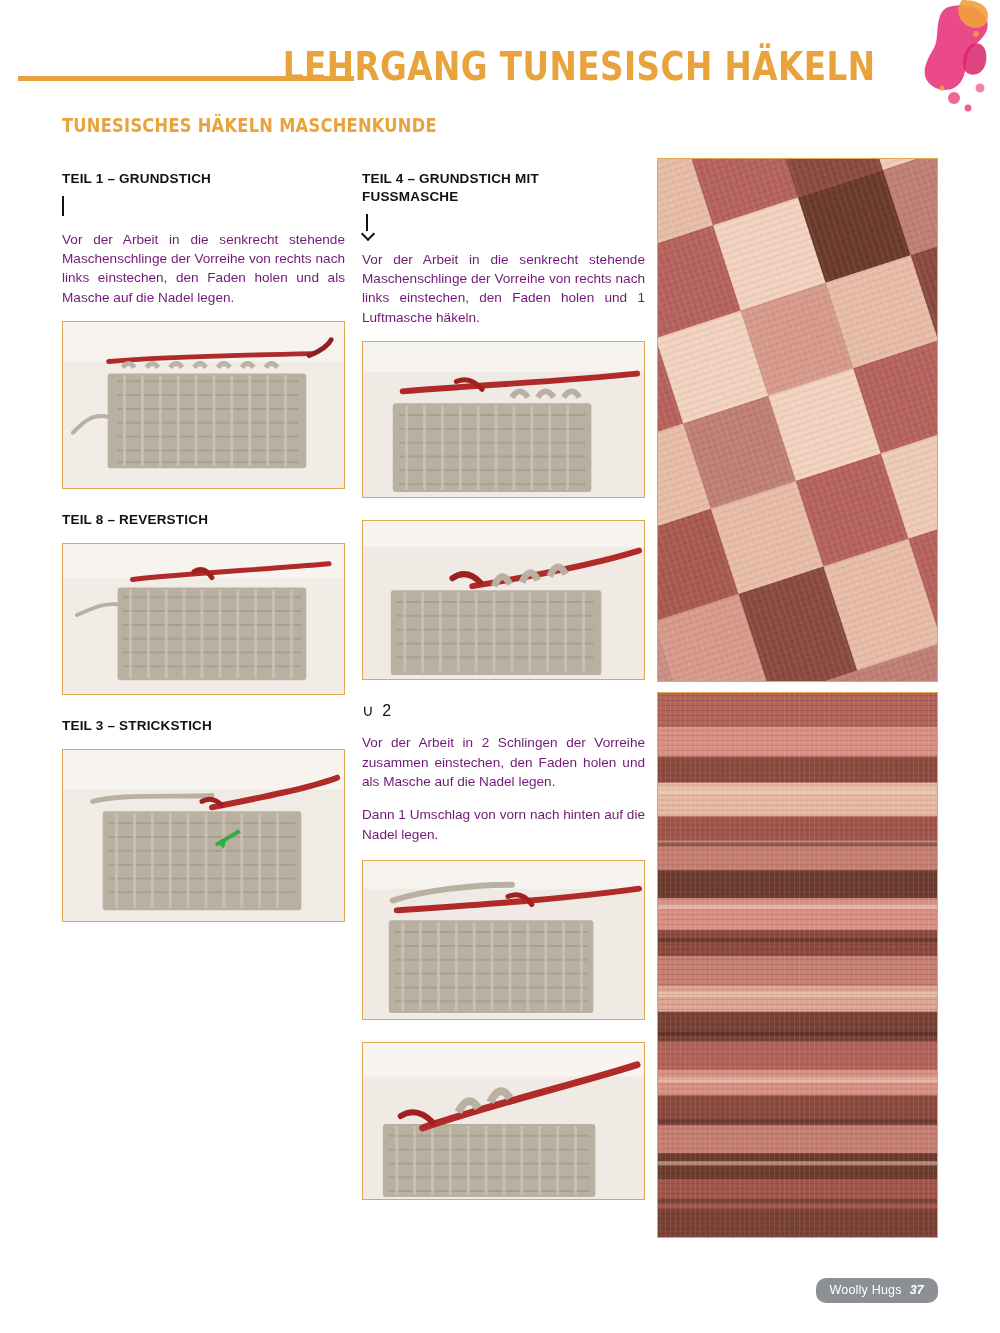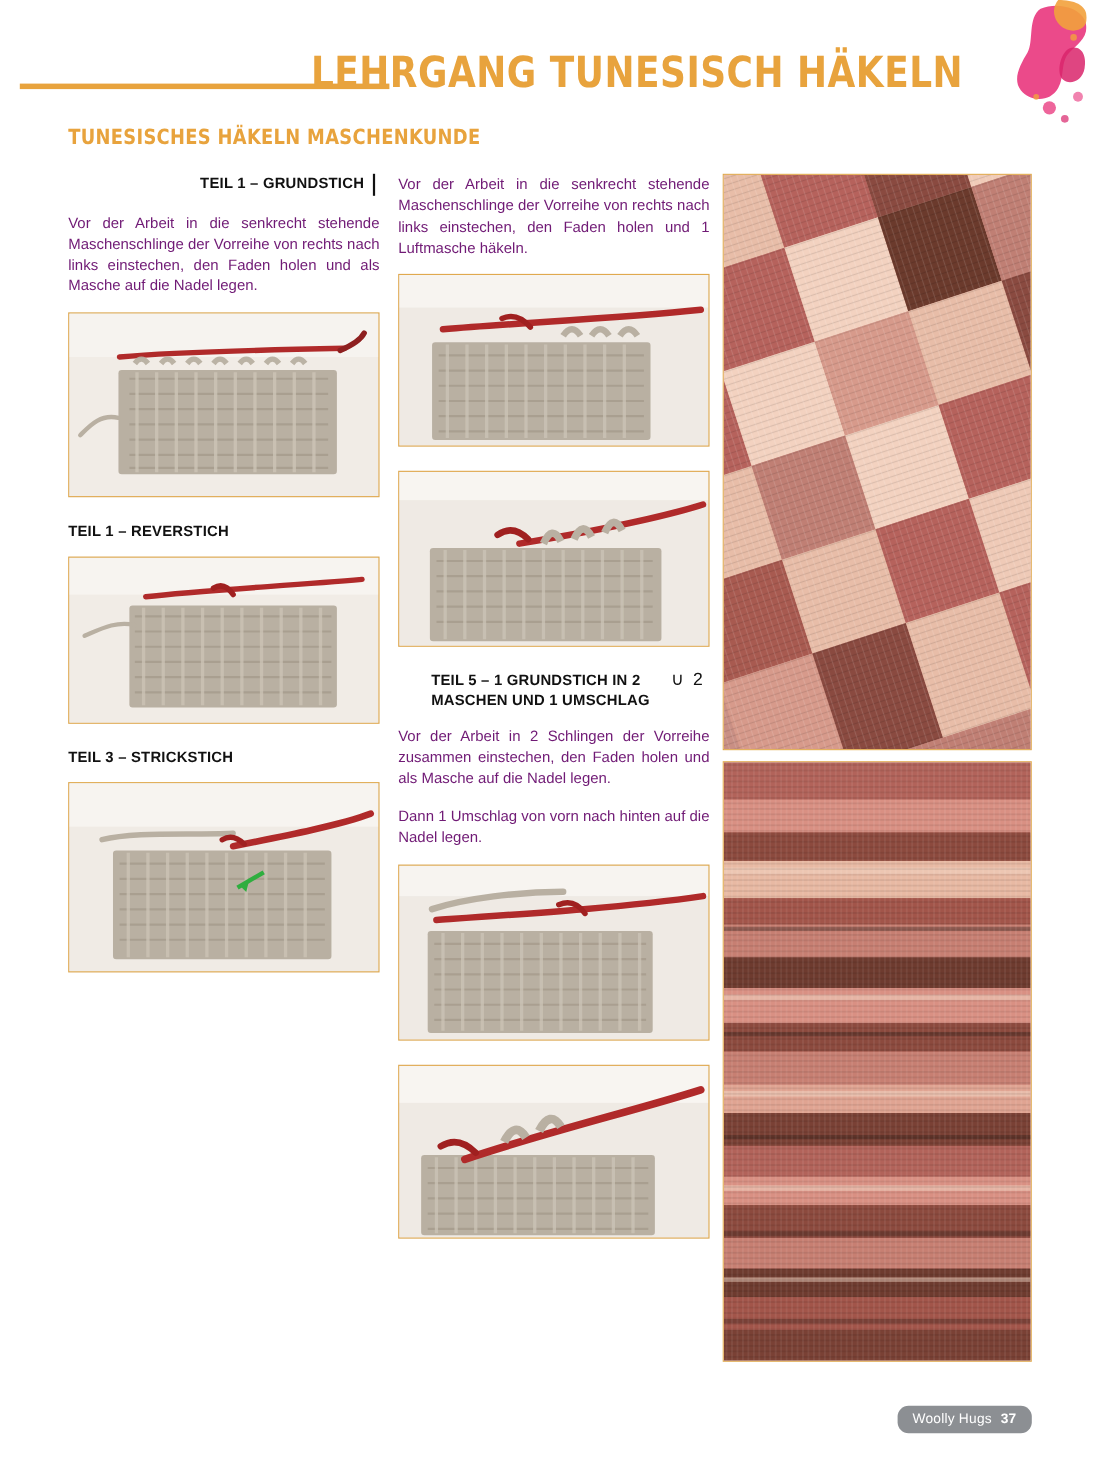--- a/index.html
+++ b/index.html
@@ -82,23 +82,24 @@
     font-size: 13.5px;
     font-weight: bold;
     color: #111;
     margin: 0 0 14px 0;
     letter-spacing: 0.2px;
     line-height: 1.32;
   }
   .part-row {
     display: flex;
     align-items: flex-start;
-    justify-content: flex-end;
+    justify-content: center;
     gap: 8px;
-    margin: 0 0 14px 0;
+    margin: 12px 0 14px 0;
+    flex-direction: column;
   }
   .part-row h3.part { margin: 0; }
   .sym {
     flex: 0 0 auto;
     font-size: 15px;
     line-height: 1.1;
     color: #111;
     padding-right: 4px;
     white-space: nowrap;
   }
@@ -177,21 +178,21 @@
     right: 62px;
     bottom: 30px;
     background: #8c8f93;
     color: #ffffff;
     font-size: 12.5px;
     padding: 5px 14px 6px 14px;
     border-radius: 10px;
     letter-spacing: 0.2px;
     white-space: nowrap;
   }
-  .footer-tab .pg { font-weight: bold; margin-left: 8px; }
+  .footer-tab .pg { font-weight: bold; margin-left: 8px; font-style: italic; }
 
   
   .ph-svg { display:block; width:100%; height:100%; }
 </style>
 </head>
 <body>
 
 <div class="header">
   <div class="header-rule"></div>
   <div class="header-title">LEHRGANG TUNESISCH HÄKELN</div>
@@ -244,21 +245,21 @@
           <path d="M132 46 q6 -8 12 0"></path>
             <path d="M156 46 q6 -8 12 0"></path>
             <path d="M180 46 q6 -8 12 0"></path>
           <path d="M204 46 q6 -8 12 0"></path>
         </g>
       </svg>
     </div>
   </div>
 
   <div class="block">
-    <h3 class="part">TEIL 1 – REVERSTICH</h3>
+    <h3 class="part">TEIL 8 – REVERSTICH</h3>
     <div class="photo" style="height:152px;">
       <svg class="ph-svg" viewBox="0 0 283 152" preserveAspectRatio="none" aria-hidden="true">
         <rect width="283" height="152" fill="#f1ece6"></rect>
         <rect x="0" y="0" width="283" height="34" fill="#f7f4f0"></rect>
         <rect x="55" y="44" width="190" height="94" rx="3" fill="#b9b0a2"></rect>
         <g stroke="#a79d8e" stroke-width="2" opacity="0.85">
           <path d="M60 54 h180 M60 68 h180 M60 82 h180 M60 96 h180 M60 110 h180 M60 124 h180"></path>
         </g>
         <g stroke="#cdc5b7" stroke-width="3" opacity="0.75">
           <path d="M68 46 v90 M86 46 v90 M104 46 v90 M122 46 v90 M140 46 v90 M158 46 v90 M176 46 v90 M194 46 v90 M212 46 v90 M230 46 v90"></path>
@@ -290,20 +291,24 @@
         <path d="M156 94 l8 -2 l-2 8 z" fill="#2fae3f"></path>
       </svg>
     </div>
   </div>
 
 </div>
 
 <div class="col col-mid">
 
   <div class="block">
+    <div class="part-row">
+      <h3 class="part" style="max-width:200px;">TEIL 4 – GRUNDSTICH MIT FUSSMASCHE</h3>
+      <span class="sym"><span class="sym-arrow"></span></span>
+    </div>
     <p class="body">Vor der Arbeit in die senkrecht stehende Maschenschlinge der Vorreihe von rechts nach links einstechen, den Faden holen und 1 Luftmasche häkeln.</p>
     <div class="photo" style="height:157px;">
       <svg class="ph-svg" viewBox="0 0 283 157" preserveAspectRatio="none" aria-hidden="true">
         <rect width="283" height="157" fill="#efeae4"></rect>
         <rect x="0" y="0" width="283" height="30" fill="#f7f4f0"></rect>
         <rect x="30" y="62" width="200" height="90" rx="3" fill="#b9b0a2"></rect>
         <g stroke="#a79d8e" stroke-width="2" opacity="0.85">
           <path d="M36 74 h188 M36 88 h188 M36 102 h188 M36 116 h188 M36 130 h188 M36 144 h188"></path>
         </g>
         <g stroke="#cdc5b7" stroke-width="3" opacity="0.75">
@@ -335,21 +340,20 @@
           <path d="M132 66 q8 -18 16 -2"></path>
             <path d="M160 62 q8 -18 16 -2"></path>
             <path d="M188 56 q8 -18 16 -2"></path>
         </g>
       </svg>
     </div>
   </div>
 
   <div class="block">
     <div class="part-row">
-      <h3 class="part" style="max-width:210px;">TEIL 5 – 1 GRUNDSTICH IN 2 MASCHEN UND 1 UMSCHLAG</h3>
       <span class="sym sym-u2">∪ 2</span>
     </div>
     <p class="body">Vor der Arbeit in 2 Schlingen der Vorreihe zusammen einstechen, den Faden holen und als Masche auf die Nadel legen.</p>
     <p class="body last">Dann 1 Umschlag von vorn nach hinten auf die Nadel legen.</p>
     <div class="photo" style="height:160px;">
       <svg class="ph-svg" viewBox="0 0 283 160" preserveAspectRatio="none" aria-hidden="true">
         <rect width="283" height="160" fill="#efeae4"></rect>
         <rect x="0" y="0" width="283" height="28" fill="#f7f4f0"></rect>
         <rect x="26" y="60" width="206" height="94" rx="3" fill="#b9b0a2"></rect>
         <g stroke="#a79d8e" stroke-width="2" opacity="0.85">

